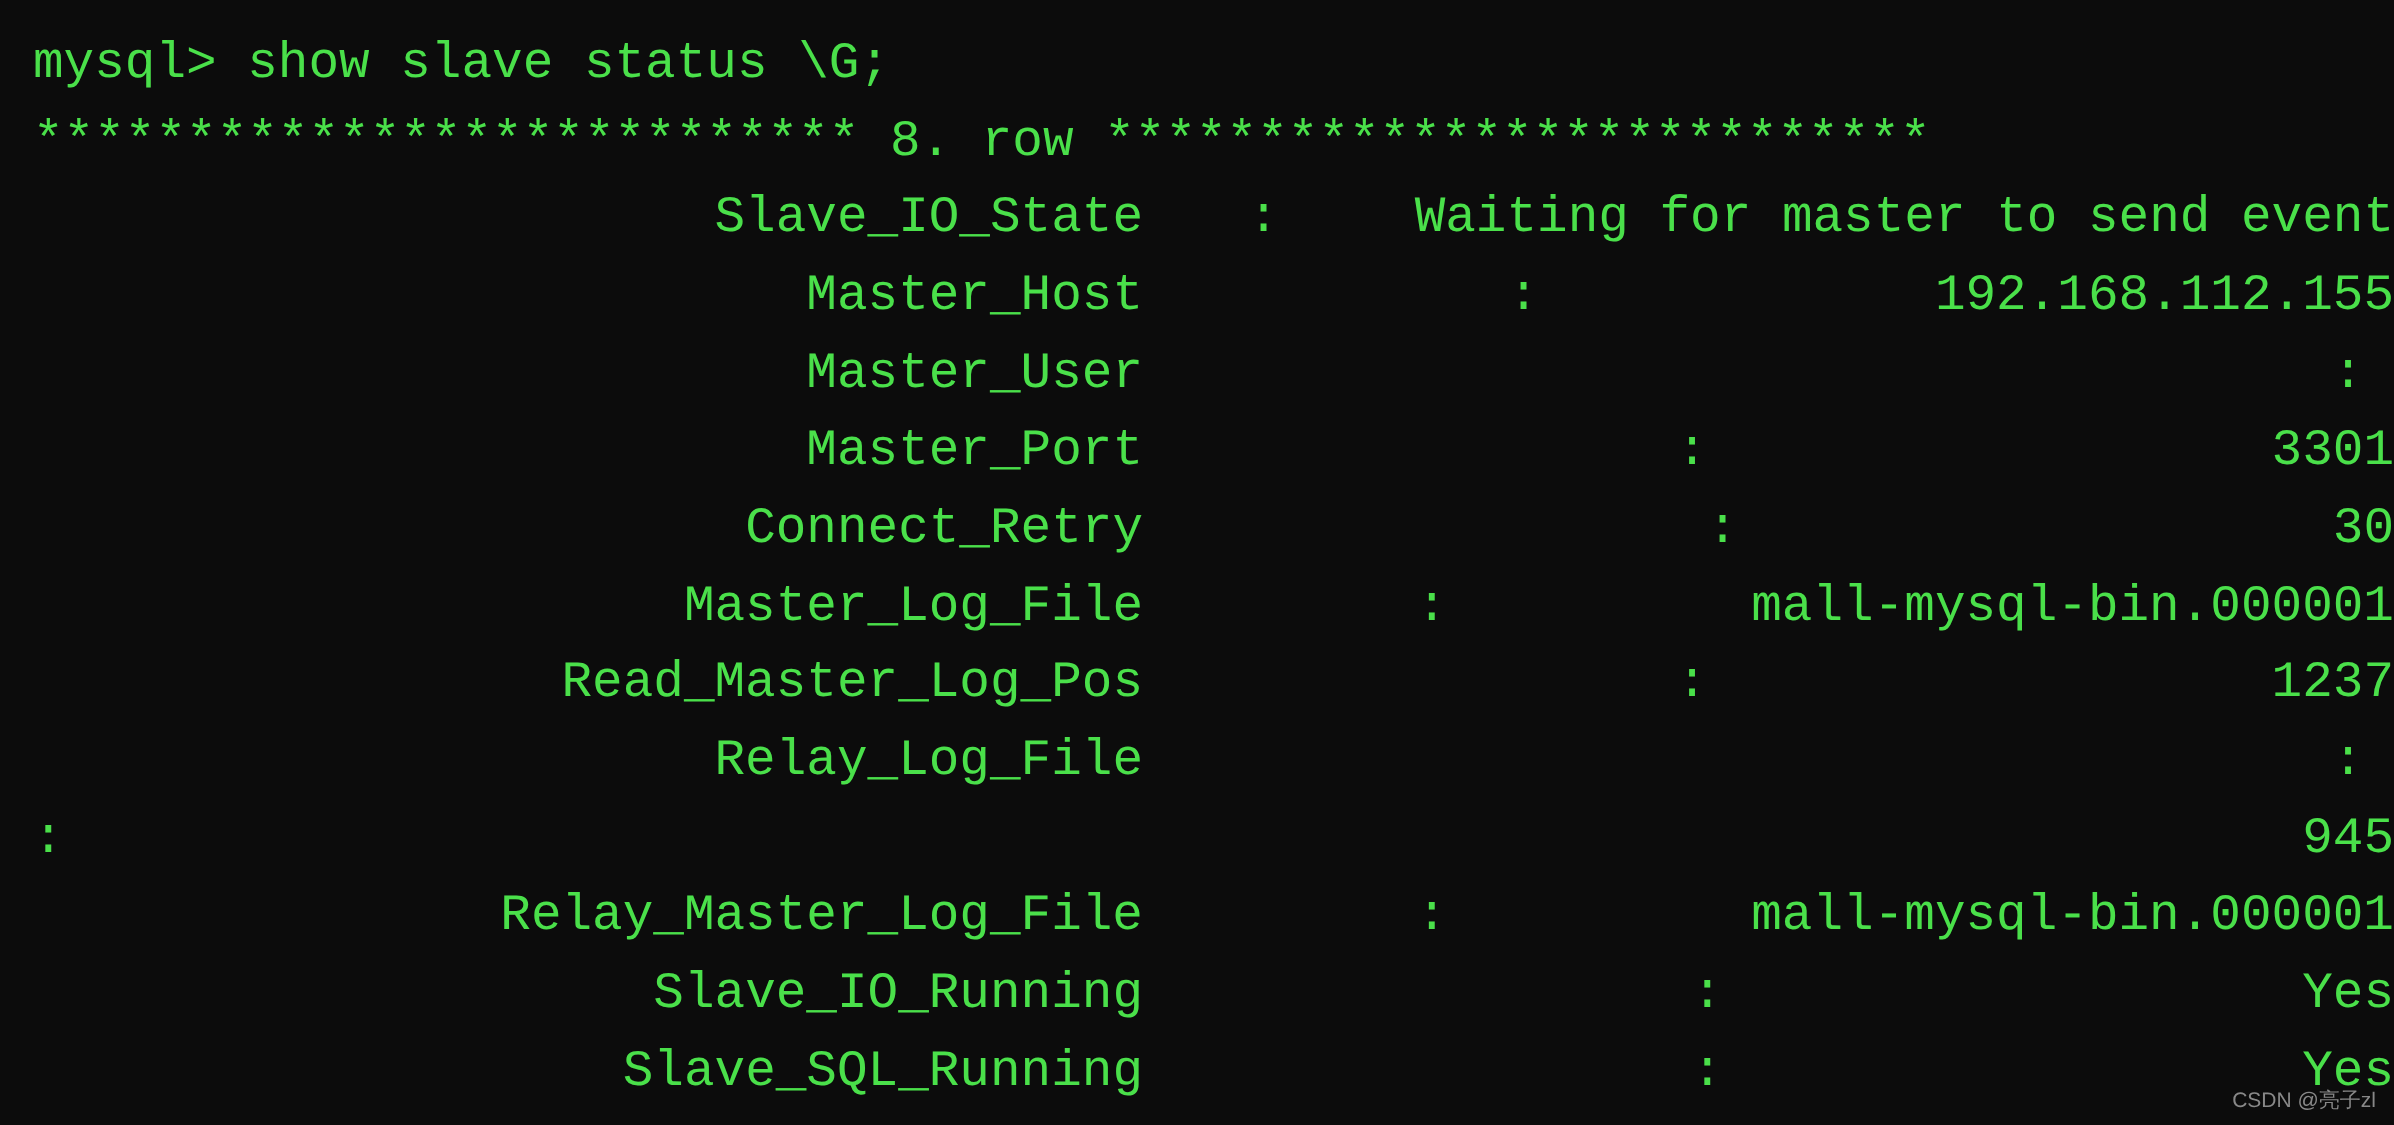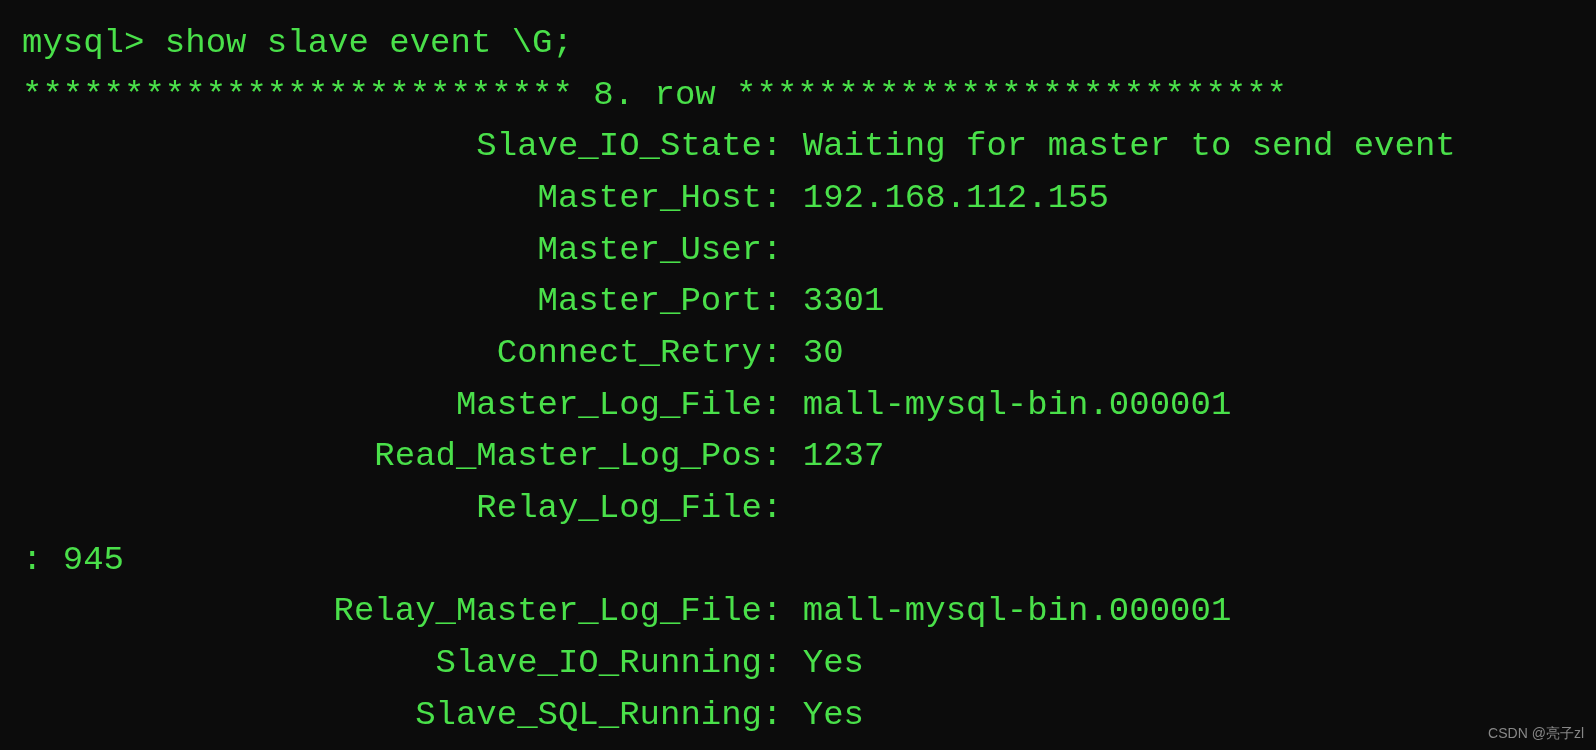--- a/index.html
+++ b/index.html
@@ -22,20 +22,21 @@
     }
     .prompt-line {
       white-space: pre;
     }
     .row-header {
       white-space: pre;
     }
     .field-row {
       display: flex;
       white-space: pre;
+      justify-content: space-between;
     }
     .field-label {
       width: 740px;
       text-align: right;
     }
     .field-value {
       padding-left: 0;
       font-family: Liberation Mono, monospace;
     }
     .watermark {
@@ -44,21 +45,21 @@
       right: 12px;
       color: #888;
       font-size: 14px;
       font-family: Arial, sans-serif;
       font-weight: normal;
     }
   </style>
 </head>
 <body>
 
-<div class="prompt-line"><span>mysql&gt; </span><span>show slave event \G;</span></div>
+<div class="prompt-line"><span>mysql&gt; </span><span>show slave status \G;</span></div>
 
 <div class="row-header">*************************** 8. row ***************************</div>
 
 <div class="field-row">
   <span class="field-label">Slave_IO_State</span><span>: </span><span class="field-value">Waiting for master to send event</span>
 </div>
 
 <div class="field-row">
   <span class="field-label">Master_Host</span><span>: </span><span class="field-value">192.168.112.155</span>
 </div>

